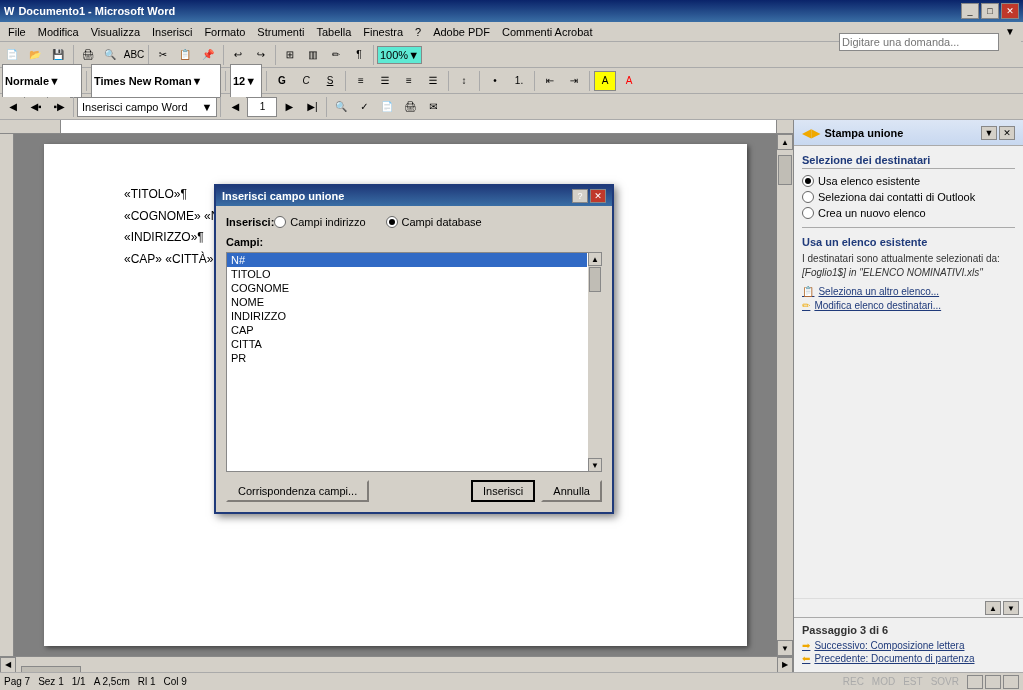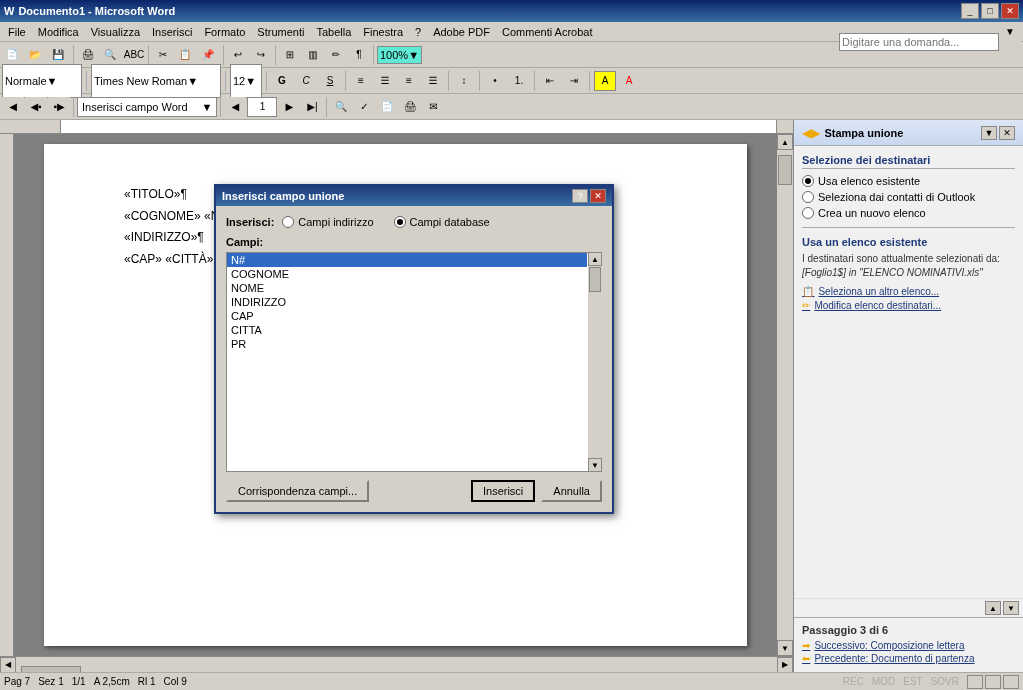--- a/index.html
+++ b/index.html
@@ -51,21 +51,21 @@
       display: flex; align-items: center; padding: 0 2px;
     }
 
     
     .fmt-toolbar {
       background: #d4d0c8; height: 26px; display: flex; align-items: center;
       padding: 0 2px; border-bottom: 1px solid #aaa; gap: 2px;
     }
     .fmt-select {
       height: 34px; border: 1px solid #888; background: white; font-size: 11px;
-      padding: 8px 2px; min-width: 70px;
+      padding: 8px 2px; min-width: 70px; font-weight: bold;
     }
     .fmt-font { min-width: 130px; }
     .fmt-size { min-width: 32px; }
     .fmt-bold { font-weight: bold; }
     .fmt-italic { font-style: italic; }
 
     
     .third-toolbar {
       background: #d4d0c8; height: 26px; display: flex; align-items: center;
       padding: 0 2px; border-bottom: 1px solid #aaa; gap: 1px;
@@ -262,21 +262,21 @@
       width: 16px; height: 14px;
       background: #d4d0c8;
       border: 1px solid #888;
       display: flex; align-items: center; justify-content: center;
       font-size: 9px; cursor: pointer;
     }
     .dialog-btn.close { background: #c0392b; color: white; }
 
     .dialog-body { padding: 10px; }
 
-    .dialog-row { display: flex; align-items: flex-start; gap: 8px; margin-bottom: 8px; }
+    .dialog-row { display: flex; align-items: flex-start; margin-bottom: 8px; }
     .dialog-label { font-size: 11px; font-weight: bold; }
 
     .dialog-radio-group { display: flex; gap: 20px; flex: 1; }
     .dialog-radio { display: flex; align-items: center; gap: 4px; font-size: 11px; }
     .d-radio {
       width: 12px; height: 12px;
       border: 1px solid #666;
       border-radius: 50%;
       background: white; flex-shrink: 0;
       display: flex; align-items: center; justify-content: center;
@@ -493,20 +493,21 @@
                     <span>Campi database</span>
                   </div>
                 </div>
               </div>
 
               <div class="dialog-fields-label">Campi:</div>
 
               <div style="position:relative;">
                 <div class="dialog-listbox" style="padding-right:14px;">
                   <div class="listbox-item selected">N#</div>
+                  <div class="listbox-item">TITOLO</div>
                   <div class="listbox-item">COGNOME</div>
                   <div class="listbox-item">NOME</div>
                   <div class="listbox-item">INDIRIZZO</div>
                   <div class="listbox-item">CAP</div>
                   <div class="listbox-item">CITTA</div>
                   <div class="listbox-item">PR</div>
                 </div>
 
                 <div style="position:absolute;right:0;top:0;bottom:0;width:14px;background:#d4d0c8;display:flex;flex-direction:column;">
                   <div class="listbox-scroll-btn">▲</div>

